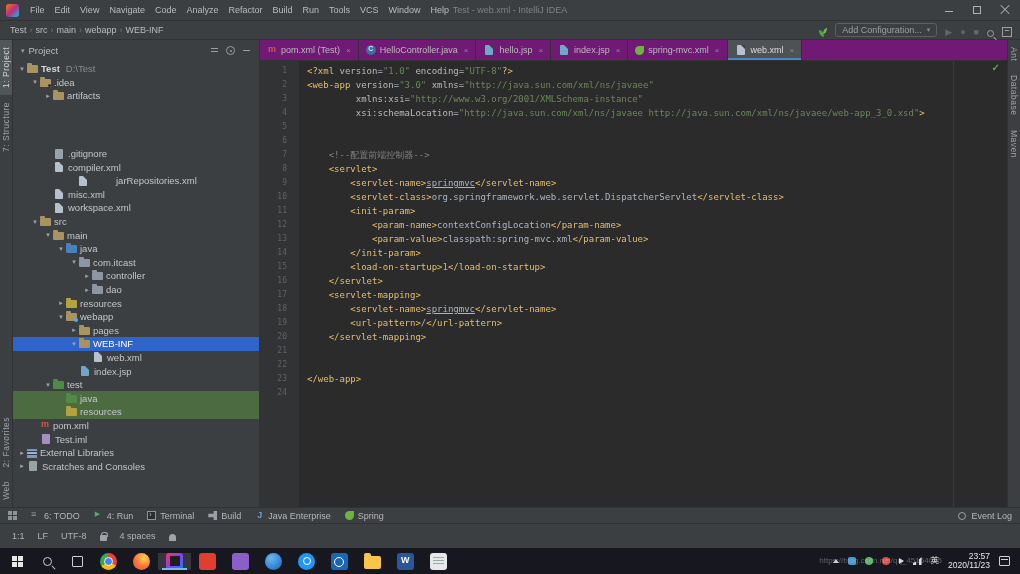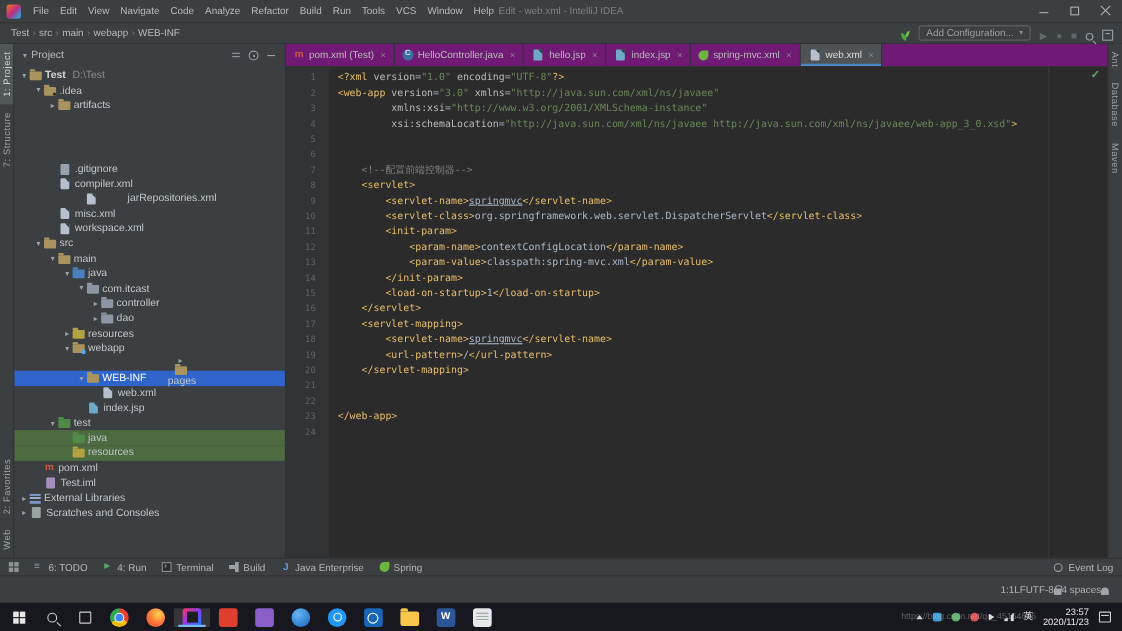--- a/index.html
+++ b/index.html
@@ -117,21 +117,21 @@
 .bi-grid{background:linear-gradient(#8e9396,#8e9396) 0 0/4px 4px no-repeat,linear-gradient(#8e9396,#8e9396) 5px 0/4px 4px no-repeat,linear-gradient(#8e9396,#8e9396) 0 5px/4px 4px no-repeat,linear-gradient(#8e9396,#8e9396) 5px 5px/4px 4px no-repeat}
 .bi-todo::before{content:'≡';color:#9aa0a6;font-size:9px;position:absolute;top:-2px;left:0}
 .bi-run::before{content:'▶';color:#59a869;font-size:7px;position:absolute;top:-1px;left:1px}
 .bi-terminal{background:#2b2b2b;border:1px solid #8e9396}
 .bi-terminal::before{content:'›';color:#bfc3c7;font-size:7px;position:absolute;left:1px;top:-1px}
 .bi-build{background:#9aa0a6;clip-path:polygon(0 30%,60% 30%,60% 0,100% 0,100% 100%,60% 100%,60% 70%,0 70%)}
 .bi-jee::before{content:'J';color:#6a9fd8;font:bold 9px "Liberation Sans",sans-serif;position:absolute;left:2px;top:-1px}
 .bi-spring-bean{border-radius:50% 0 50% 50%;background:#6db33f}
 .bb-right{margin-left:auto;display:flex;align-items:center;gap:5px}
 .bi-eventlog{border:1px solid #9aa0a6;border-radius:50%;width:8px;height:8px}
-.statusbar{height:15px;display:flex;align-items:center;justify-content:flex-end;padding:12px 12px;font-size:9px;color:#b0b3b5;border-top:1px solid #323232;flex:none}
+.statusbar{height:15px;display:flex;align-items:center;justify-content:flex-start;gap:13px;padding:12px 12px;font-size:9px;color:#b0b3b5;border-top:1px solid #323232;flex:none}
 .mi-lock{width:7px;height:6px;background:#a0a4a8;border-radius:1px;margin-top:3px}
 .mi-lock::before{content:'';position:absolute;top:-3px;left:1px;width:5px;height:4px;border:1px solid #a0a4a8;border-bottom:none;border-radius:3px 3px 0 0}
 .mi-bell{width:7px;height:7px;border-radius:50% 50% 0 0;background:#a0a4a8;margin-top:2px}
 
 
 .watermark{position:absolute;right:78px;bottom:9px;font-size:8px;color:rgba(210,210,210,.38);z-index:6;pointer-events:none}
 
 
 .taskbar{height:26px;background:#17171f;display:flex;align-items:center;padding:0 2px;flex:none;z-index:4}
 .tb-btn{width:30px;height:26px;display:flex;align-items:center;justify-content:center;flex:none}
@@ -174,21 +174,21 @@
 </style>
 </head>
 <body>
 
 <div class="app">
   <div class="ide">
 
     <div class="menubar">
       <span class="logo"></span>
       <span class="menus"><span class="menu-item">File</span><span class="menu-item">Edit</span><span class="menu-item">View</span><span class="menu-item">Navigate</span><span class="menu-item">Code</span><span class="menu-item">Analyze</span><span class="menu-item">Refactor</span><span class="menu-item">Build</span><span class="menu-item">Run</span><span class="menu-item">Tools</span><span class="menu-item">VCS</span><span class="menu-item">Window</span><span class="menu-item">Help</span></span>
-      <span class="win-title">Edit - web.xml - IntelliJ IDEA</span>
+      <span class="win-title">Test - web.xml - IntelliJ IDEA</span>
       <span class="win-controls">
         <span class="wc wc-min"></span>
         <span class="wc wc-max"></span>
         <span class="wc wc-close"></span>
       </span>
     </div>
 
     <div class="navbar">
       <span class="crumbs"><span class="crumb">Test</span><span class="crumb-sep">›</span><span class="crumb">src</span><span class="crumb-sep">›</span><span class="crumb">main</span><span class="crumb-sep">›</span><span class="crumb">webapp</span><span class="crumb-sep">›</span><span class="crumb">WEB-INF</span></span>
       <span class="nav-right">
@@ -302,21 +302,21 @@
             <div class="tree-row" style="padding-left: 43px;">
               <span class="arrow">▸</span>
               <span class="ic ic-folder-res"></span>
               <span class="lbl">resources</span>
             </div>
             <div class="tree-row" style="padding-left: 43px;">
               <span class="arrow">▾</span>
               <span class="ic ic-folder-web"></span>
               <span class="lbl">webapp</span>
             </div>
-            <div class="tree-row" style="padding-left: 56px; flex-direction: column;">
+            <div class="tree-row" style="padding-left: 56px;">
               <span class="arrow">▸</span>
               <span class="ic ic-folder"></span>
               <span class="lbl">pages</span>
             </div>
             <div class="tree-row sel" style="padding-left: 56px;">
               <span class="arrow">▾</span>
               <span class="ic ic-folder"></span>
               <span class="lbl">WEB-INF</span>
             </div>
             <div class="tree-row" style="padding-left: 69px;">

